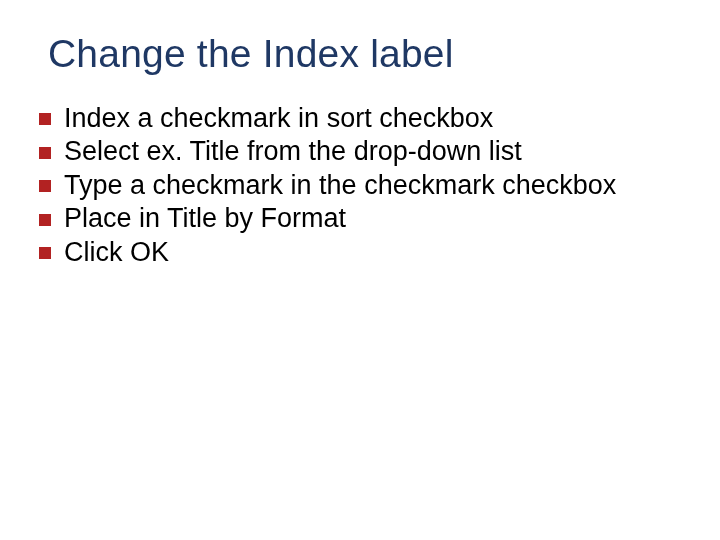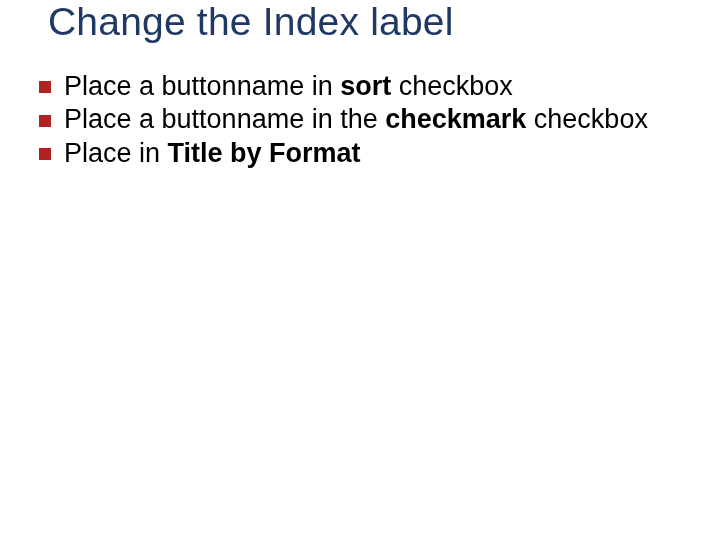--- a/index.html
+++ b/index.html
@@ -8,21 +8,21 @@
     width: 720px;
     height: 540px;
     background: #ffffff;
     font-family: Verdana, Geneva, sans-serif;
     color: #000000;
   }
   .slide {
     box-sizing: border-box;
     width: 720px;
     height: 540px;
-    padding: 0 28px 0 28px;
+    padding: 32px 28px 0 28px;
   }
   .title {
     font-size: 39px;
     color: #1f3864;
     margin: 0 0 26px 20px;
     font-weight: 400;
     letter-spacing: 0.2px;
   }
   ul.bullets {
     list-style: none;
@@ -39,31 +39,37 @@
   }
   ul.bullets li::before {
     content: "";
     position: absolute;
     left: 5px;
     top: 0.42em;
     width: 12px;
     height: 12px;
     background: #b22222;
   }
-  .b { font-weight: 700; }
+  .b { font-weight: 400; }
 </style>
 </head>
 <body>
 
 <div class="slide">
   <h1 class="title">Change the Index label</h1>
   <ul class="bullets">
     <li>
-      <span>Place a buttonname in </span><span class="b">sort</span><span> checkbox</span>
+      <span>Index a checkmark in </span><span class="b">sort</span><span> checkbox</span>
     </li>
     <li>
-      <span>Place a buttonname in the </span><span class="b">checkmark</span><span> checkbox</span>
+      <span>Select </span><span class="b">ex. Title</span><span> from the drop-down list</span>
+    </li>
+    <li>
+      <span>Type a checkmark in the </span><span class="b">checkmark</span><span> checkbox</span>
     </li>
     <li>
       <span>Place in </span><span class="b">Title by Format</span><span></span>
+    </li>
+    <li>
+      <span>Click OK</span><span class="b"></span><span></span>
     </li>
   </ul>
 </div>
 
 </body></html>

